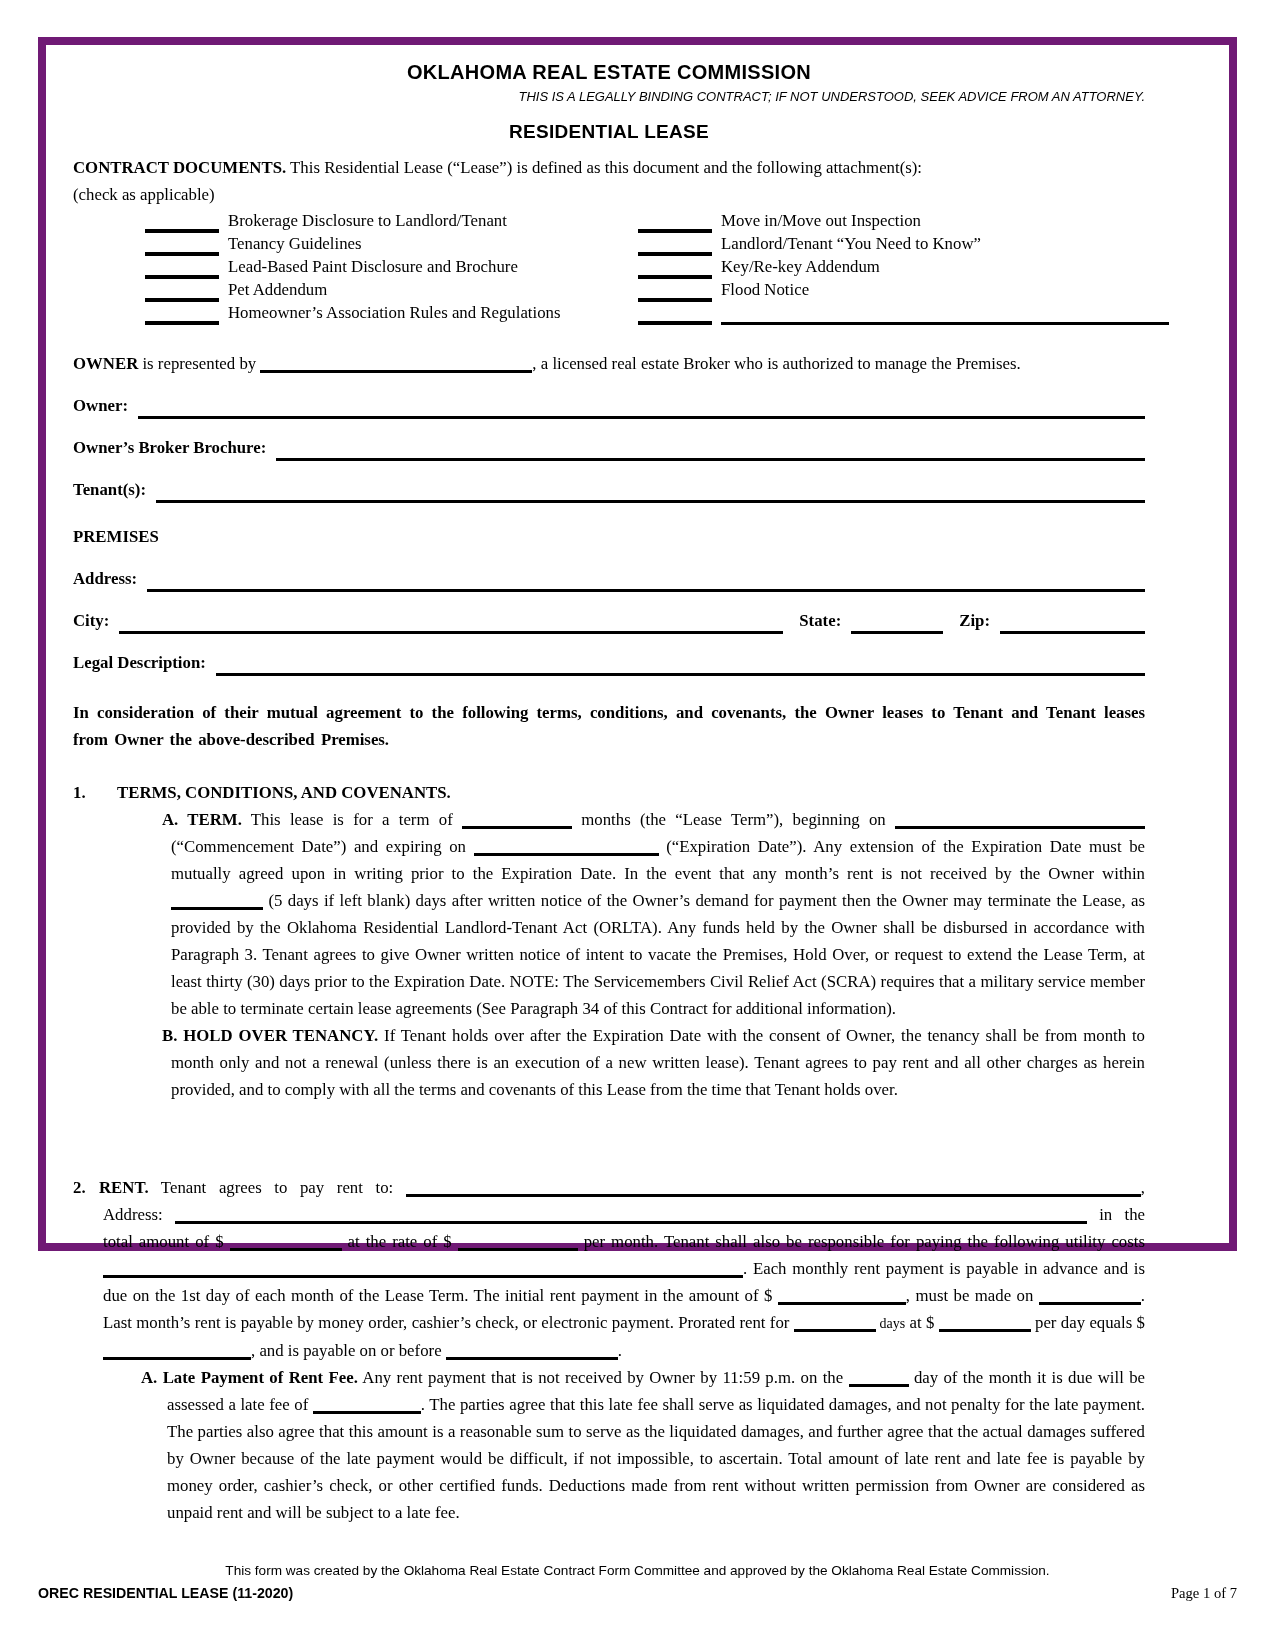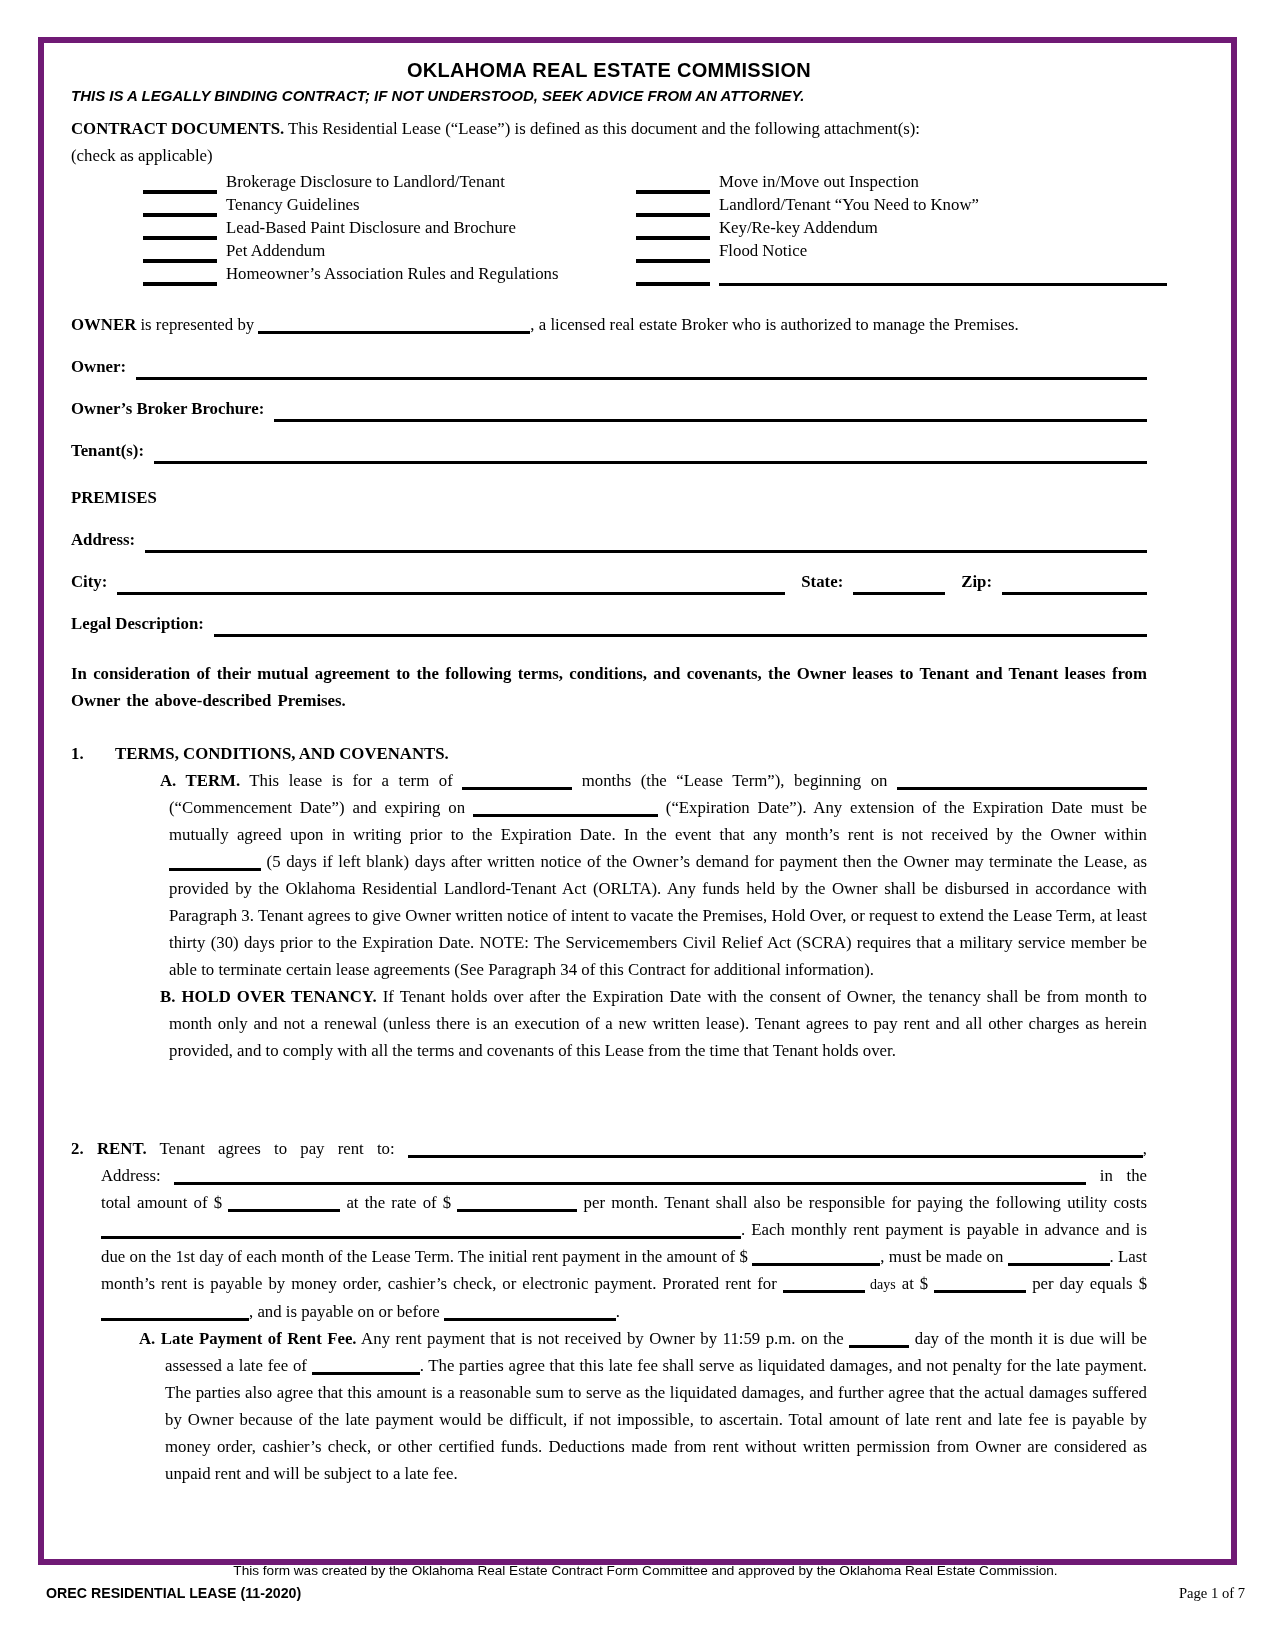--- a/index.html
+++ b/index.html
@@ -1,26 +1,26 @@
 <!DOCTYPE html>
 <html><head>
 <meta charset="utf-8">
 <style>
   html,body{margin:0;padding:0;background:#fff;}
   body{width:1275px;height:1650px;color:#000;
        font-family:"Liberation Serif","DejaVu Serif",serif;font-size:16.8px;}
   .page{position:relative;width:1275px;height:1650px;overflow:hidden;background:#fff;}
-  .form-border{position:absolute;left:38px;top:37px;width:1199px;height:1528px;
-       box-sizing:border-box;border:6px solid #701a75;padding:10px 84px 0 27px;}
+  .form-border{position:absolute;left:38px;top:37px;width:1199px;height:1214px;
+       box-sizing:border-box;border:8px solid #701a75;padding:10px 84px 0 27px;}
   .b{font-weight:bold;margin-top:44px;}
   .small{font-size:14px;}
   h1{font-family:"Liberation Sans","DejaVu Sans",sans-serif;font-size:20px;font-weight:bold;
      text-align:center;margin:6px 0 0 0;letter-spacing:.3px;}
-  .warning{font-family:"Liberation Sans","DejaVu Sans",sans-serif;font-style:italic;font-size:15px;
-     text-align:left;margin:5px 0 0 0;font-weight:bold;}
+  .warning{font-family:"Liberation Sans","DejaVu Sans",sans-serif;font-style:italic;font-size:13px;
+     text-align:right;margin:5px 0 0 0;}
   h2{font-family:"Liberation Sans","DejaVu Sans",sans-serif;font-size:19px;font-weight:bold;
      text-align:center;margin:17px 0 0 0;letter-spacing:.3px;}
   .line{line-height:27px;margin:0;}
   .cd-intro{margin-top:11px;}
   
   .checklist{margin-top:2px;}
   .check-row{display:grid;grid-template-columns:565px 1fr;}
   .check-cell{padding-left:72px;line-height:22.4px;white-space:nowrap;}
   .check-cell.right{padding-left:0;}
   .blank{display:inline-block;border-bottom:3px solid #000;height:14px;}
@@ -38,35 +38,36 @@
   .gap-l{margin-left:16px;}
   .premises-head{margin-top:20px;font-weight:bold;}
   .consideration{margin-top:23px;font-weight:bold;word-spacing:2px;}
   .sec1head{margin-top:26px;font-weight:bold;}
   .num1{display:inline-block;width:44px;}
   .sub-a{padding-left:98px;text-indent:-9px;}
   .sub-late{padding-left:94px;text-indent:-26px;}
   .sec2{margin-top:27px;padding-left:30px;text-indent:-30px;}
   .sec2num{display:inline-block;width:26px;text-indent:0;}
   
-  .footer{position:absolute;left:46px;top:1563px;width:1199px;}
+  .footer{position:absolute;left:38px;top:1563px;width:1199px;}
   .approval{font-family:"Liberation Sans","DejaVu Sans",sans-serif;font-size:13.6px;
      text-align:center;margin:0;}
   .footrow{display:flex;justify-content:space-between;align-items:baseline;margin-top:7px;}
   .formcode{font-family:"Liberation Sans","DejaVu Sans",sans-serif;font-size:14.2px;font-weight:bold;}
   .pagenum{font-size:14.6px;text-align:center;}
 </style>
 </head>
 <body>
 
 <div class="page">
   <div class="form-border">
 
     <h1>OKLAHOMA REAL ESTATE COMMISSION</h1>
     <p class="warning">THIS IS A LEGALLY BINDING CONTRACT; IF NOT UNDERSTOOD, SEEK ADVICE FROM AN ATTORNEY.</p>
+    <h2>RESIDENTIAL LEASE</h2>
 
     <p class="line cd-intro"><span class="b">CONTRACT DOCUMENTS.</span><span> This Residential Lease (“Lease”) is defined as this document and the following attachment(s):</span></p>
     <p class="line">(check as applicable)</p>
 
     <div class="checklist">
       <div class="check-row">
         <div class="check-cell"><span class="blank check-blank"></span><span>Brokerage Disclosure to Landlord/Tenant</span></div>
         <div class="check-cell right"><span class="blank check-blank"></span><span>Move in/Move out Inspection</span></div>
       </div>
       <div class="check-row">

